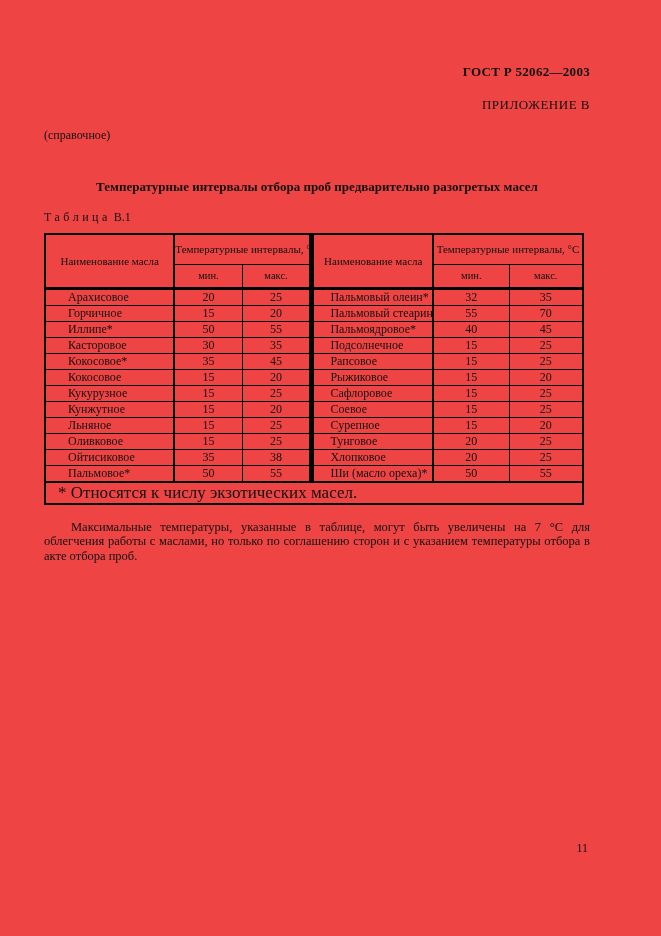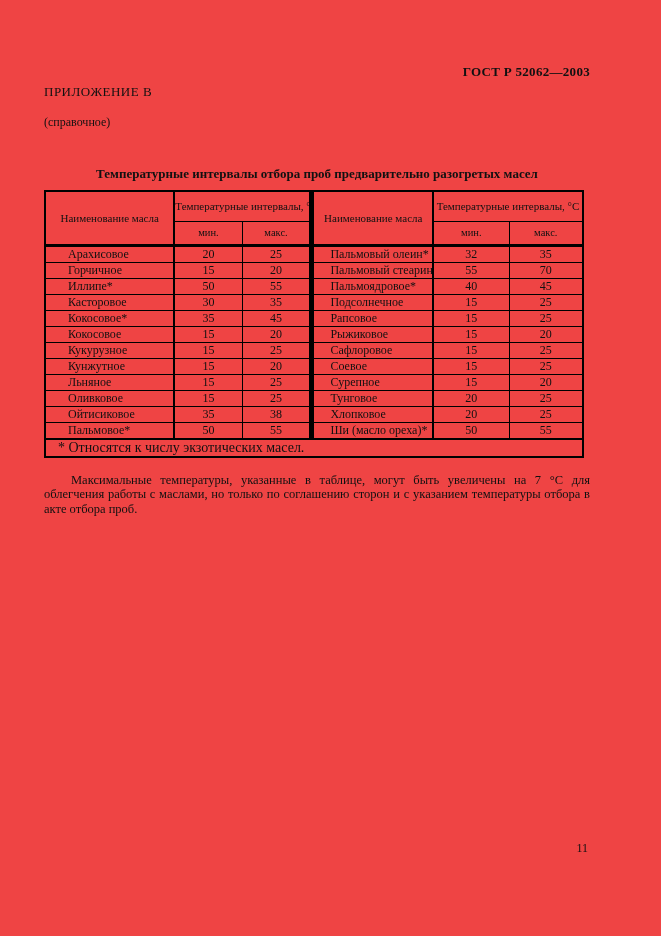--- a/index.html
+++ b/index.html
@@ -24,22 +24,22 @@
 
   .doc-number {
     padding-top: 64px;
     text-align: right;
     font-weight: bold;
     font-size: 13px;
     letter-spacing: 0.3px;
   }
 
   .appendix-title {
-    margin-top: 4px;
-    text-align: left;
+    margin-top: 17px;
+    text-align: right;
     font-size: 13px;
     letter-spacing: 0.5px;
   }
 
   .appendix-subtitle {
     margin-top: 15px;
     text-align: left;
     font-size: 12px;
   }
 
@@ -81,21 +81,21 @@
   .oil-table .sep-mid    { border-left: 5px solid #000; }
 
   .oil-table tbody td { height: 16px; font-size: 12px; }
   .oil-table td.cell-name  { text-align: left; padding-left: 22px; }
   .oil-table td.cell-name2 { text-align: left; padding-left: 16px; }
   .oil-table td.cell-num   { text-align: center; margin-left: 29px; }
 
   .oil-table tr.footnote-row td {
     border-top: 2px solid #000;
     height: 14px;
-    font-size: 14px;
+    font-size: 17px;
     text-align: left;
     padding-left: 12px;
   }
 
   .note-paragraph {
     margin-top: 15px;
     font-size: 12.5px;
     line-height: 14.5px;
     text-align: justify;
     text-indent: 27px;
@@ -114,20 +114,24 @@
 <div class="page">
   <div class="content">
 
     <div class="doc-number">ГОСТ Р 52062—2003</div>
 
     <div class="appendix-title">ПРИЛОЖЕНИЕ В</div>
     <div class="appendix-subtitle">(справочное)</div>
 
     <div class="section-title">Температурные интервалы отбора проб предварительно разогретых масел</div>
 
+    <div class="table-caption">
+      <span class="spaced">Таблица</span>
+      <span>В.1</span>
+    </div>
 
     <table class="oil-table">
       <colgroup>
         <col style="width:126px">
           <col style="width:66px">
           <col style="width:68px">
         <col style="width:118px">
           <col style="width:74px">
           <col style="width:72px">
       </colgroup>

